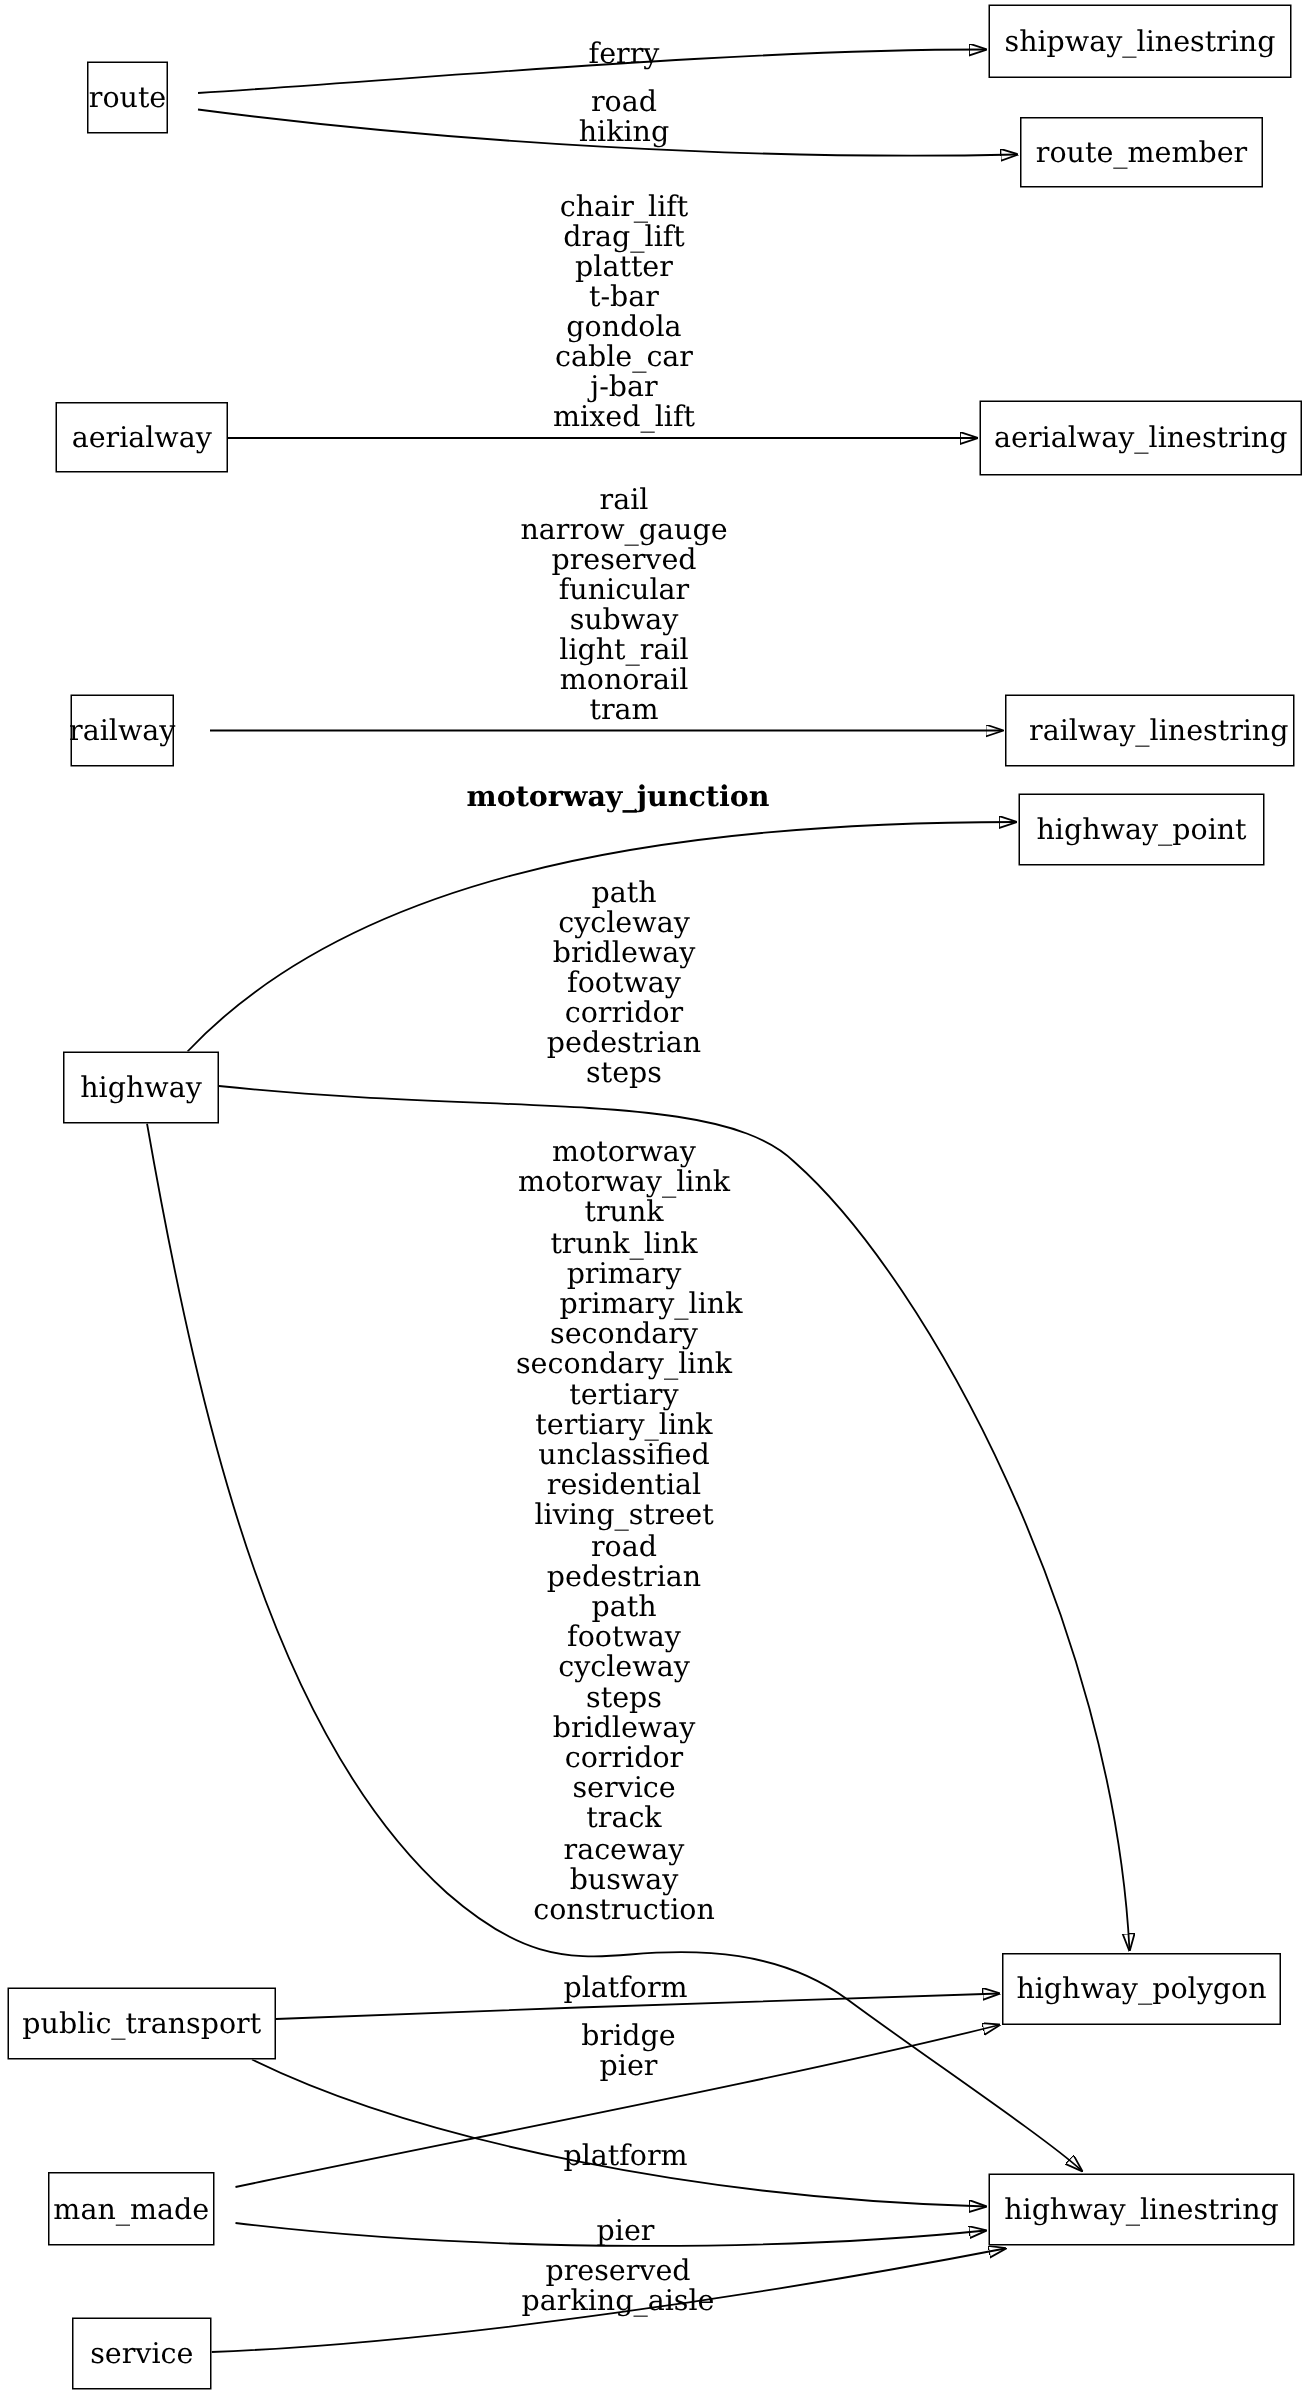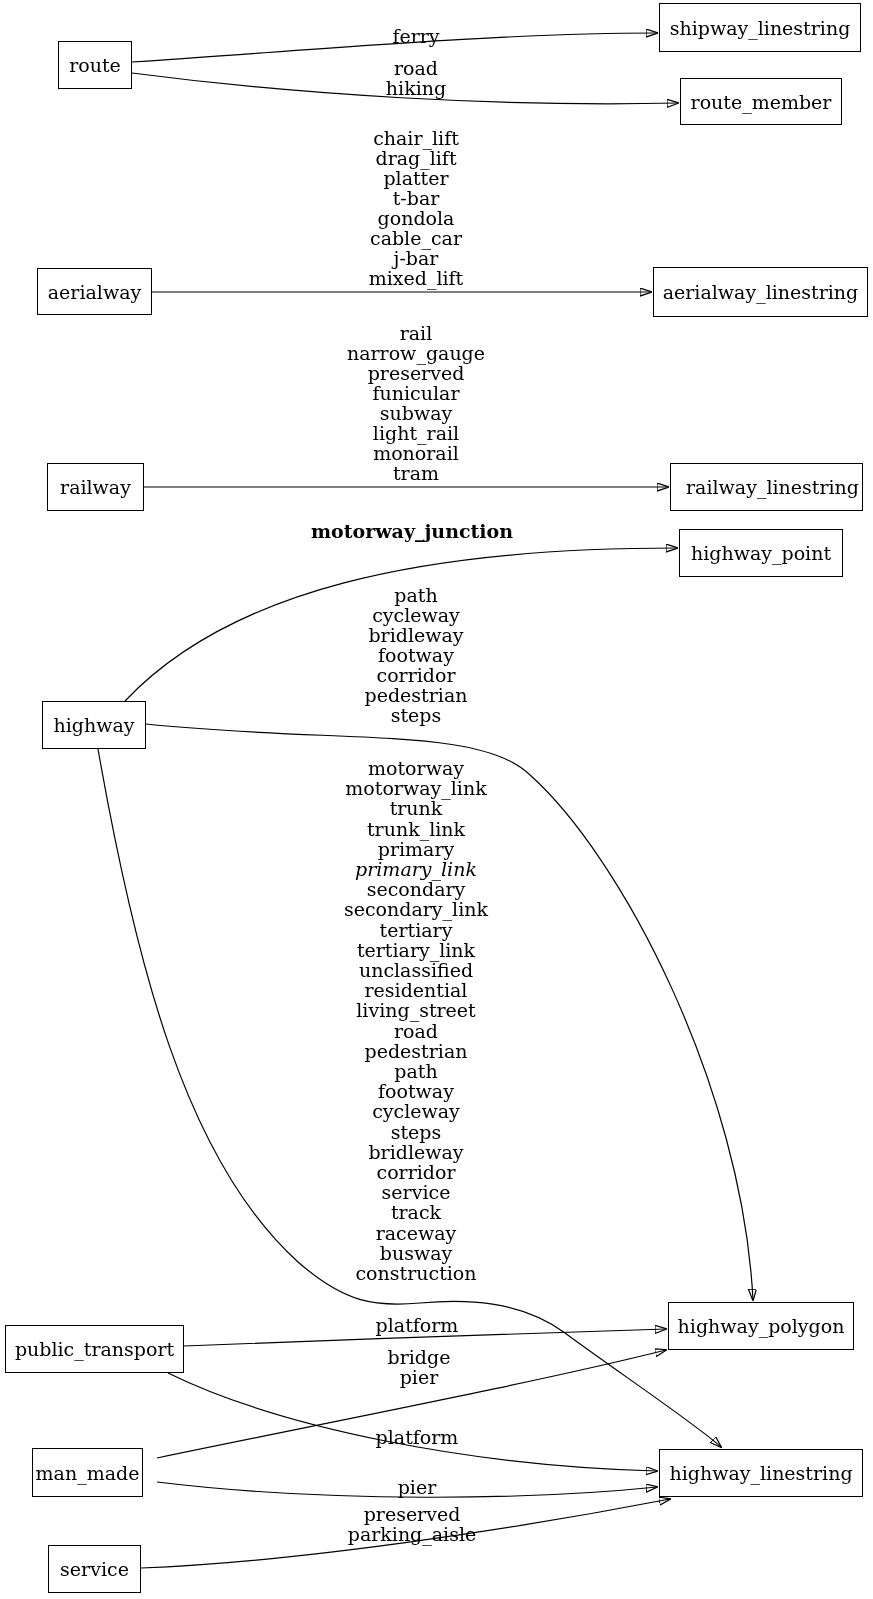--- a/index.html
+++ b/index.html
@@ -51,36 +51,36 @@
         <path d="M 146,724 C 340,744 480,726 530,775 C 620,855 742,1085 753,1300" marker-end="url(#arrow)"></path>
         <path d="M 98,749 C 135,960 185,1160 298,1262 C 345,1303 375,1307 420,1303 C 465,1299 520,1300 565,1333 C 615,1370 697,1425 721,1447" marker-end="url(#arrow)"></path>
         <path d="M 184,1346 C 340,1340 520,1333 666,1329" marker-end="url(#arrow)"></path>
         <path d="M 157,1458 C 320,1424 530,1384 666,1350" marker-end="url(#arrow)"></path>
         <path d="M 168,1373 C 280,1428 470,1466 657,1471" marker-end="url(#arrow)"></path>
         <path d="M 157,1482 C 330,1503 530,1500 657,1487" marker-end="url(#arrow)"></path>
         <path d="M 141,1568 C 300,1562 520,1528 670,1499" marker-end="url(#arrow)"></path>
       </g>
   </svg>
   <div id="node-layer">
-      <div class="node" style="left: 58px; top: 41px; width: 74px; height: 48px; align-items: center;">
+      <div class="node" style="left: 58px; top: 41px; width: 54px; height: 48px; align-items: center;">
         <span>route</span>
       </div>
       <div class="node" style="left: 659px; top: 3px; width: 202px; height: 49px; text-align: right;">
         <span>shipway_linestring</span>
       </div>
       <div class="node" style="left: 680px; top: 78px; width: 162px; height: 47px;">
         <span>route_member</span>
       </div>
       <div class="node" style="left: 37px; top: 268px; width: 115px; height: 47px;">
         <span>aerialway</span>
       </div>
       <div class="node" style="left: 653px; top: 267px; width: 215px; height: 50px;">
         <span>aerialway_linestring</span>
       </div>
-      <div class="node" style="left: 47px; top: 463px; width: 97px; height: 48px;">
+      <div class="node" style="left: 47px; top: 463px; width: 69px; height: 48px;">
         <span>railway</span>
       </div>
       <div class="node" style="left: 670px; top: 463px; width: 193px; height: 48px; padding-left: 12px;">
         <span>railway_linestring</span>
       </div>
       <div class="node" style="left: 42px; top: 701px; width: 104px; height: 48px;">
         <span>highway</span>
       </div>
       <div class="node" style="left: 679px; top: 529px; width: 164px; height: 48px;">
         <span>highway_point</span>
@@ -127,21 +127,21 @@
       <div class="edge-label" style="left: 256px; top: 625px;">bridleway</div>
       <div class="edge-label" style="left: 256px; top: 645px;">footway</div>
       <div class="edge-label" style="left: 256px; top: 665px;">corridor</div>
       <div class="edge-label" style="left: 256px; top: 685px;">pedestrian</div>
       <div class="edge-label" style="left: 256px; top: 705px;">steps</div>
       <div class="edge-label" style="left: 256px; top: 758px;">motorway</div>
       <div class="edge-label" style="left: 256px; top: 778.2px;">motorway_link</div>
       <div class="edge-label" style="left: 256px; top: 798.4px;">trunk</div>
       <div class="edge-label" style="left: 256px; top: 818.6px;">trunk_link</div>
       <div class="edge-label" style="left: 256px; top: 838.8px;">primary</div>
-      <div class="edge-label" style="left: 256px; top: 859px; font-style: italic;">primary_link</div>
+      <div class="edge-label" style="left: 274px; top: 859px;">primary_link</div>
       <div class="edge-label" style="left: 256px; top: 879.2px;">secondary</div>
       <div class="edge-label" style="left: 256px; top: 899.4px;">secondary_link</div>
       <div class="edge-label" style="left: 256px; top: 919.6px;">tertiary</div>
       <div class="edge-label" style="left: 256px; top: 939.8px;">tertiary_link</div>
       <div class="edge-label" style="left: 256px; top: 960px;">unclassified</div>
       <div class="edge-label" style="left: 256px; top: 980.2px;">residential</div>
       <div class="edge-label" style="left: 256px; top: 1000.4px;">living_street</div>
       <div class="edge-label" style="left: 256px; top: 1020.6px;">road</div>
       <div class="edge-label" style="left: 256px; top: 1040.8px;">pedestrian</div>
       <div class="edge-label" style="left: 256px; top: 1061px;">path</div>

